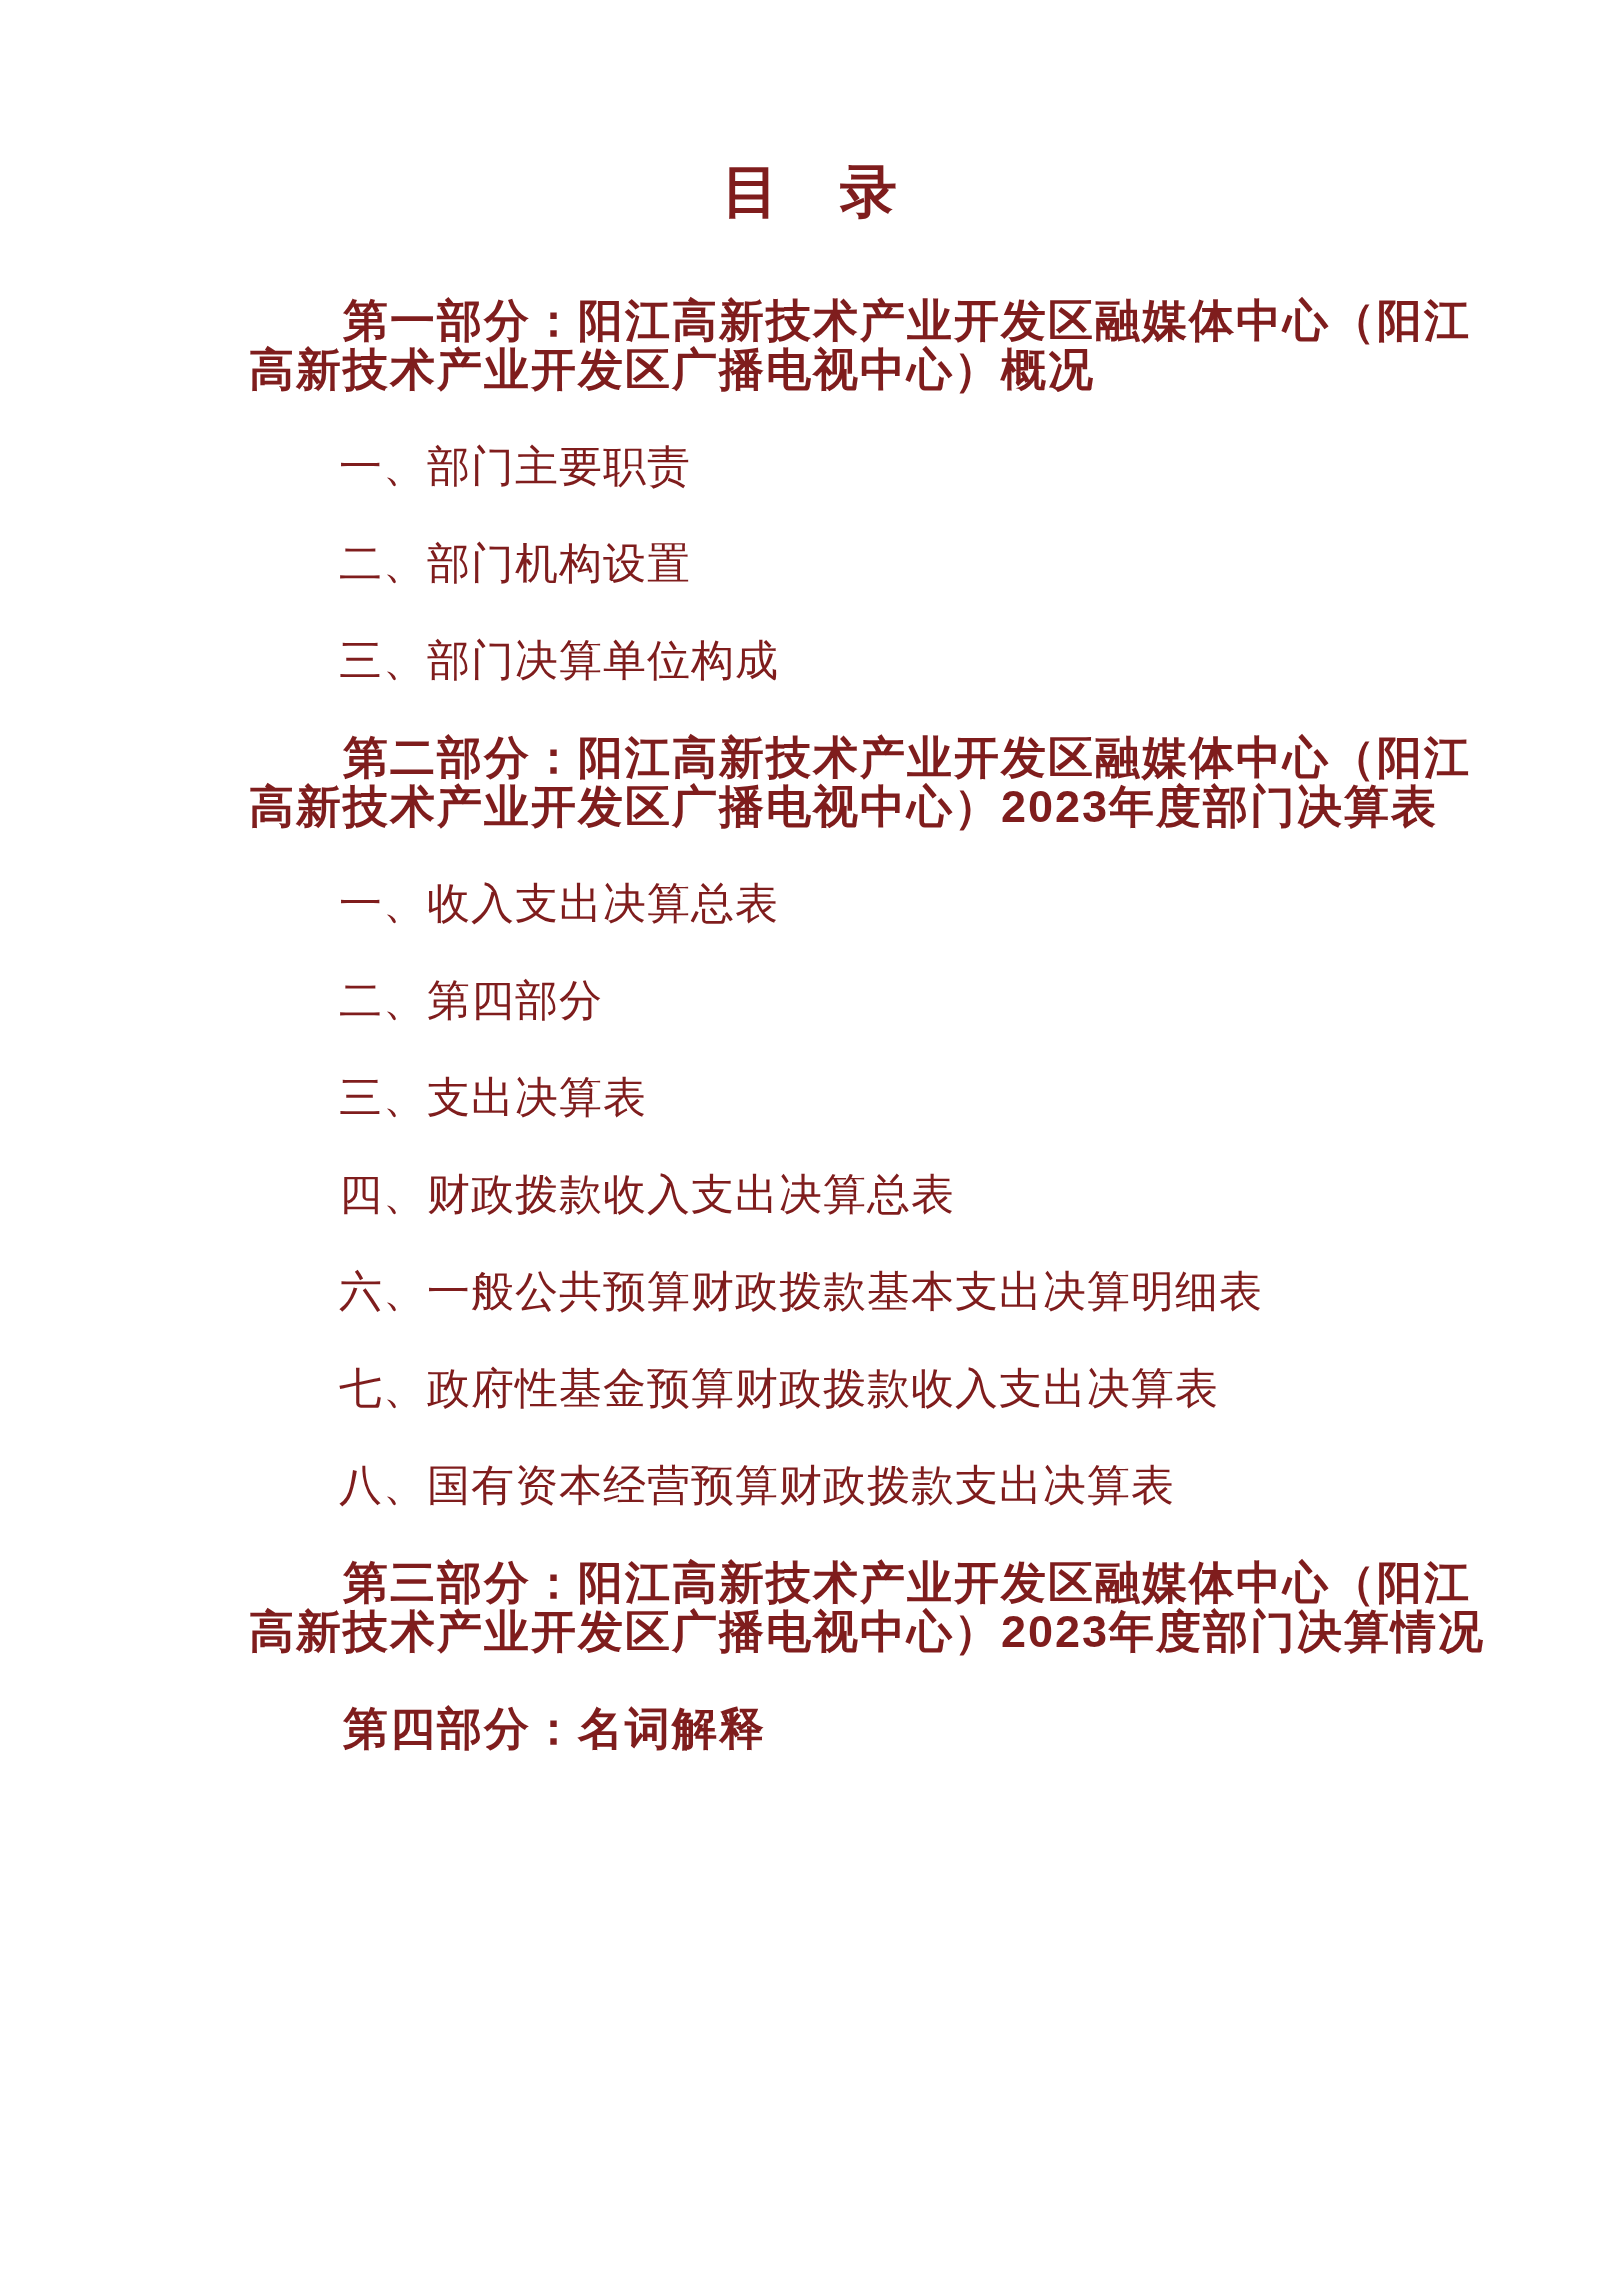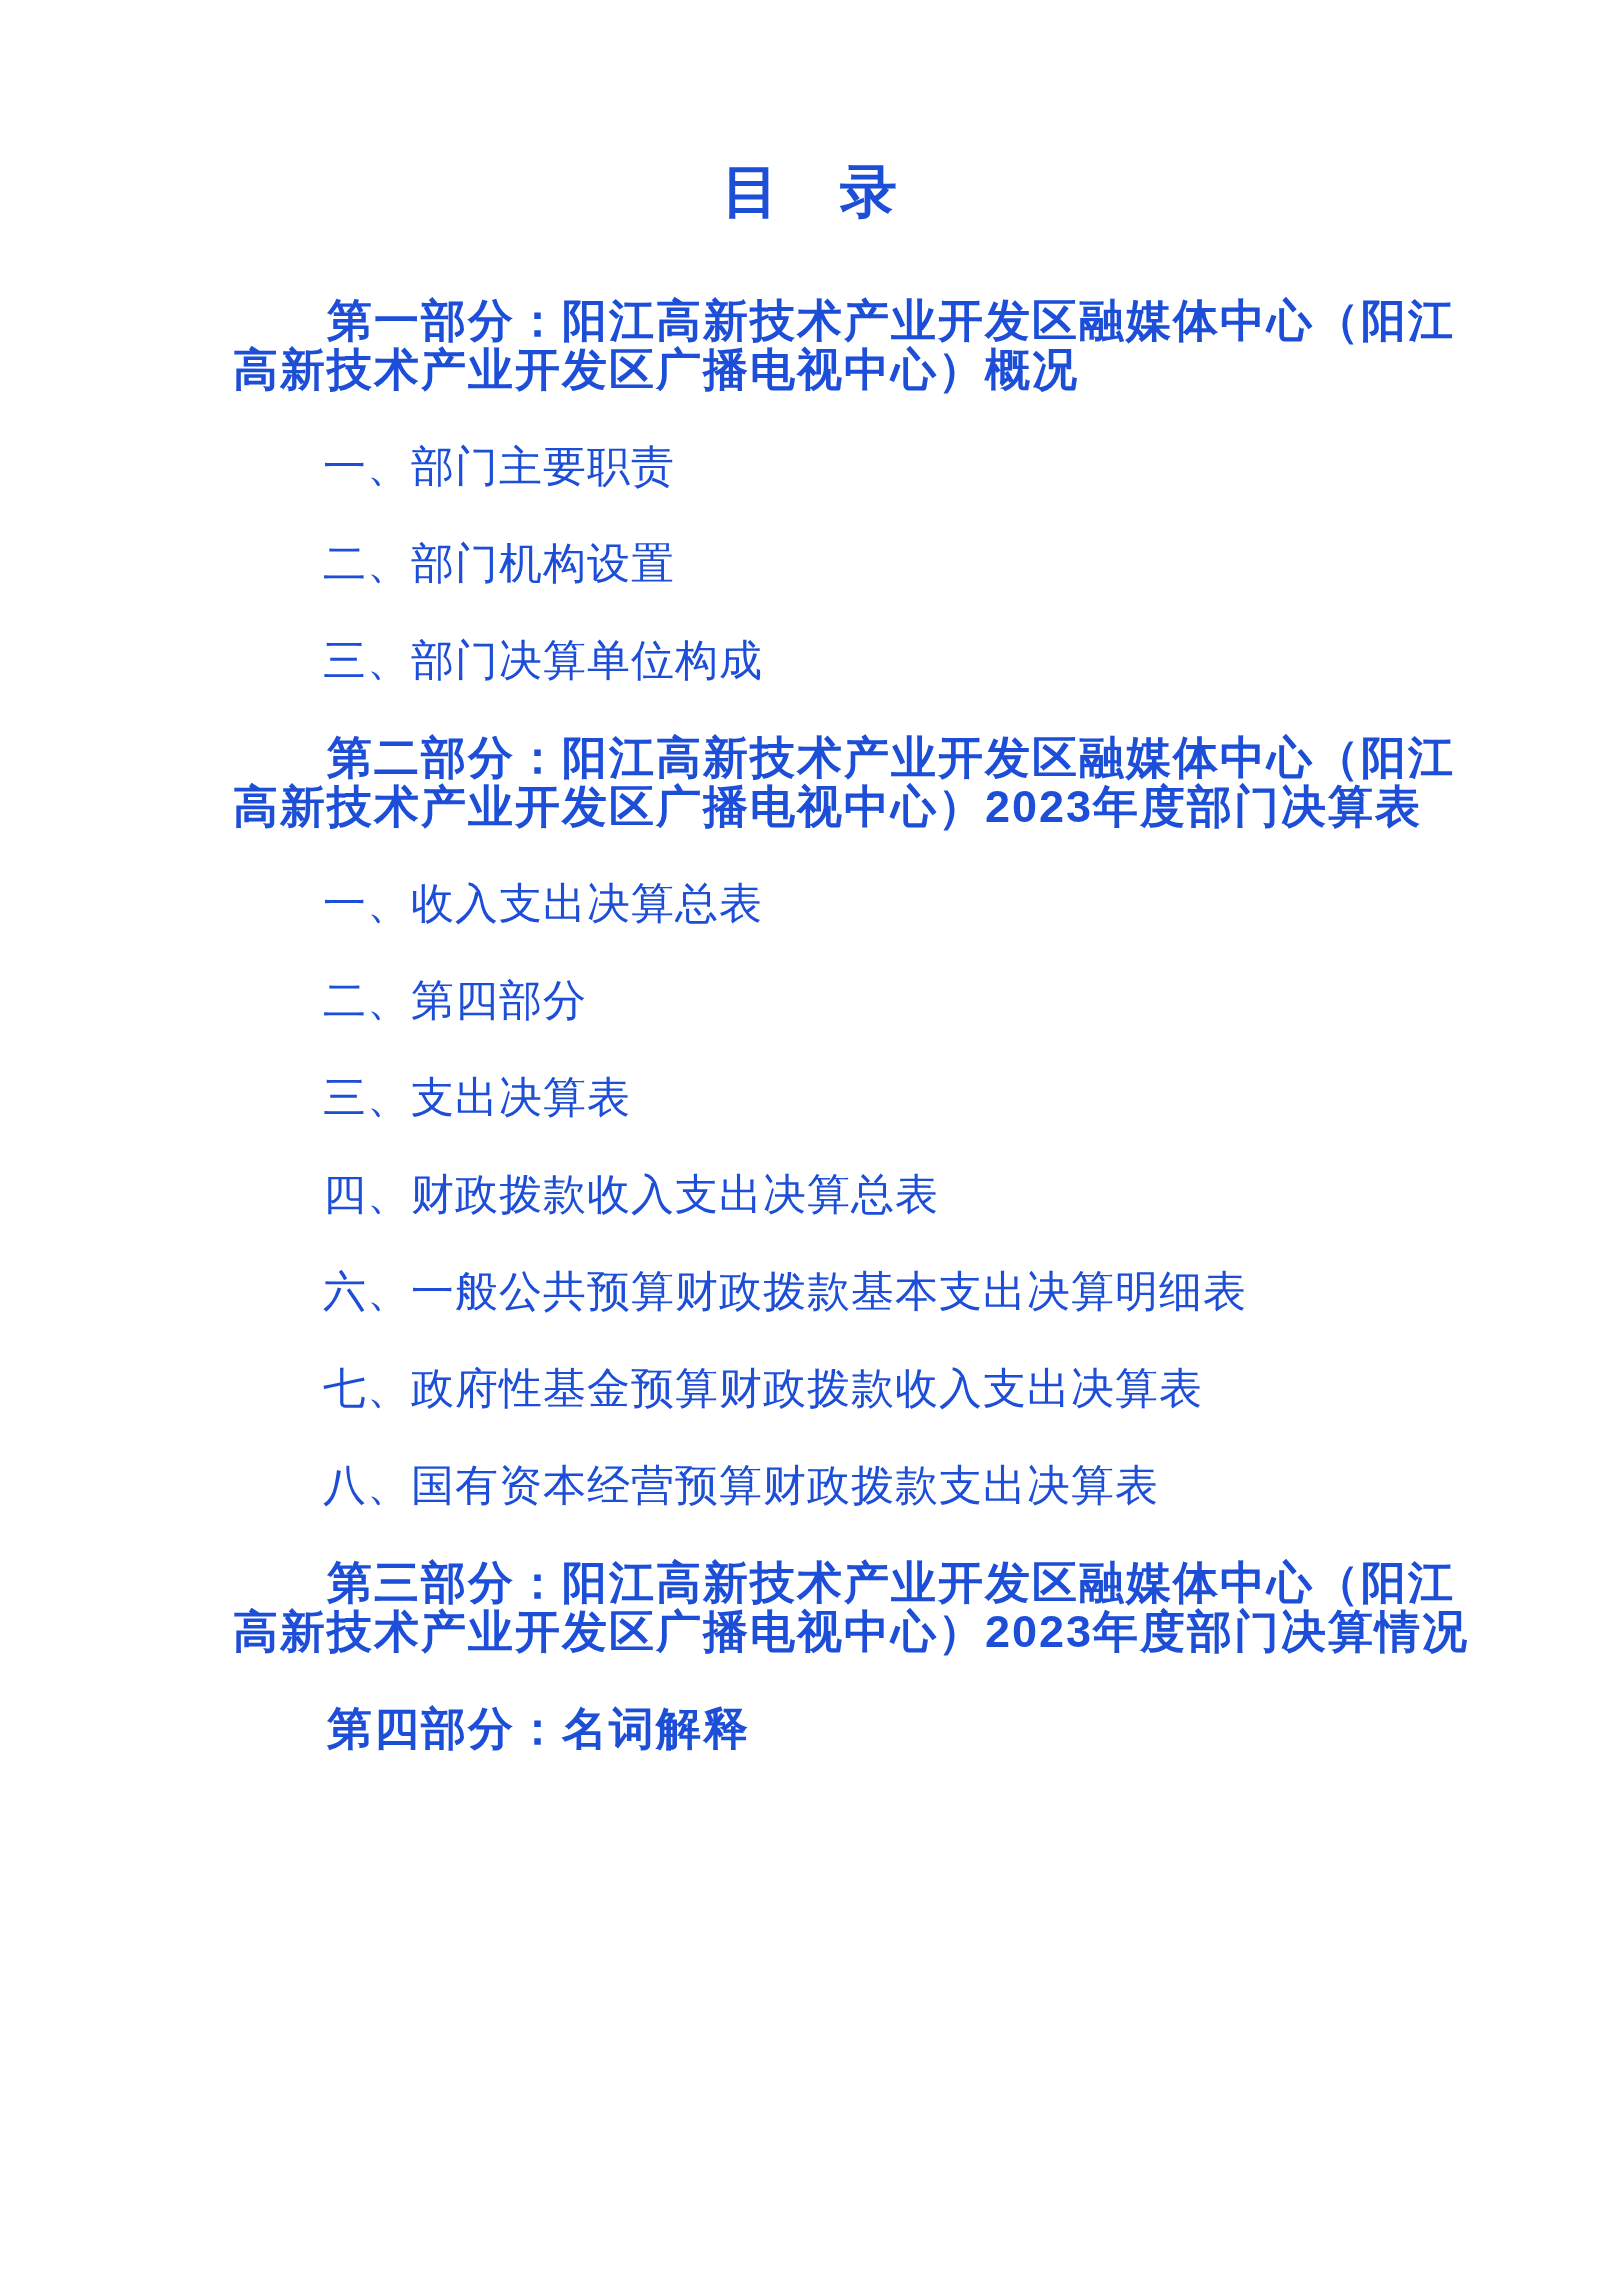--- a/index.html
+++ b/index.html
@@ -6,36 +6,36 @@
     margin: 0;
     padding: 0;
     background: #ffffff;
   }
   .page {
     position: relative;
     width: 1621px;
     height: 2293px;
     box-sizing: border-box;
     background: #ffffff;
-    color: #1d4ed8;
+    color: #7f1d1d;
     padding: 153px 161px 0 233px;
     overflow: hidden;
     font-family: "Liberation Sans", "DejaVu Sans", sans-serif;
   }
   .doc-title {
     font-size: 57px;
     font-weight: 700;
     line-height: 76px;
     text-align: center;
     letter-spacing: 2px;
     margin: 0 -161px 67px -233px;
     white-space: nowrap;
   }
   .section {
-    margin: 0;
+    margin: 16px;
   }
   .heading {
     font-weight: 700;
     font-size: 45px;
     line-height: 49px;
     letter-spacing: 2px;
     margin: 0 0 48px 0;
   }
   .heading-line {
     white-space: nowrap;

